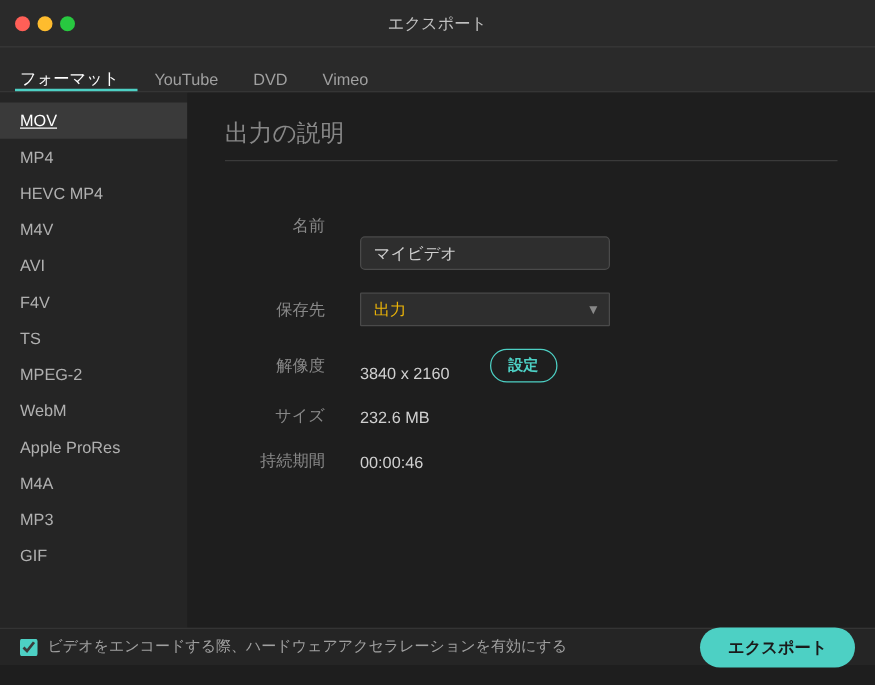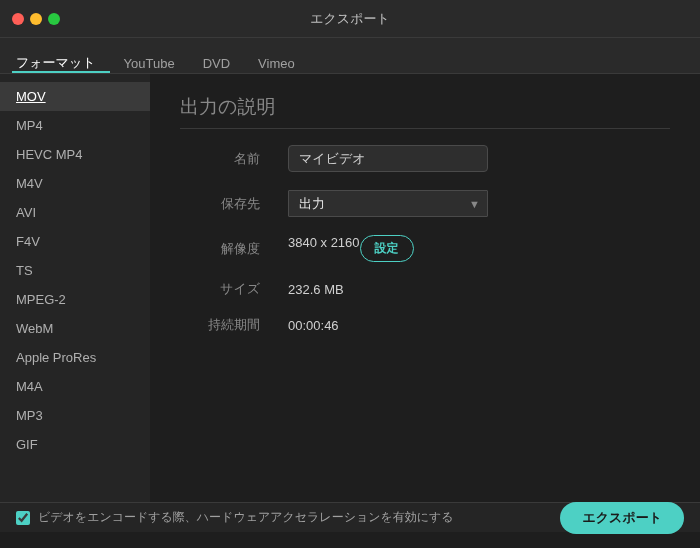--- a/index.html
+++ b/index.html
@@ -135,50 +135,51 @@
     }
     .text-input {
       background: #2e2e2e;
       border: 1px solid #4a4a4a;
       border-radius: 4px;
       color: #d0d0d0;
       font-size: 13px;
       padding: 5px 10px;
       width: 200px;
       outline: none;
+      margin-top: 44px;
     }
     .select-wrapper {
       position: relative;
       width: 200px;
     }
     .select-input {
       background: #2e2e2e;
       border: 1px solid #4a4a4a;
       border-radius: 1px;
-      color: #e5e5e5;
+      color: #eab308;
       font-size: 13px;
       padding: 5px 30px 5px 10px;
       width: 100%;
       appearance: none;
       outline: none;
       cursor: pointer;
     }
     .select-arrow {
       position: absolute;
       right: 8px;
       top: 50%;
       transform: translateY(-50%);
       color: #888;
       font-size: 11px;
       pointer-events: none;
     }
     .resolution-row {
       display: flex;
-      align-items: flex-start;
-      gap: 0;
+      align-items: flex-end;
+      gap: 32px;
     }
     .settings-btn {
       background: transparent;
       border: 1.5px solid #4dd0c4;
       border-radius: 14px;
       color: #4dd0c4;
       font-size: 12px;
       padding: 4px 14px;
       cursor: pointer;
       font-weight: bold;

